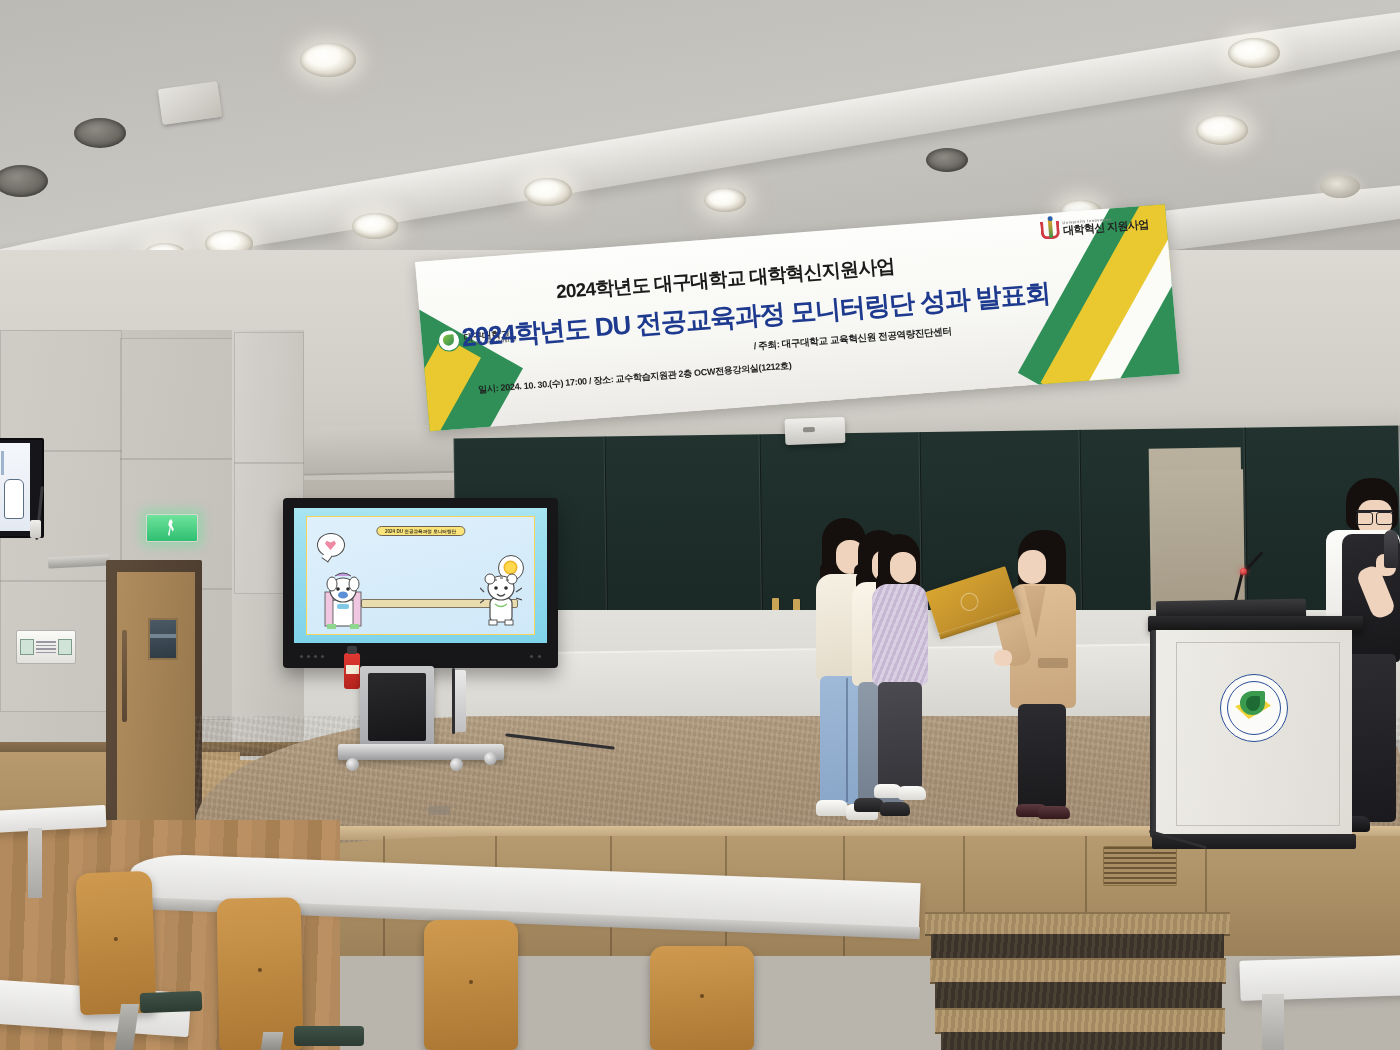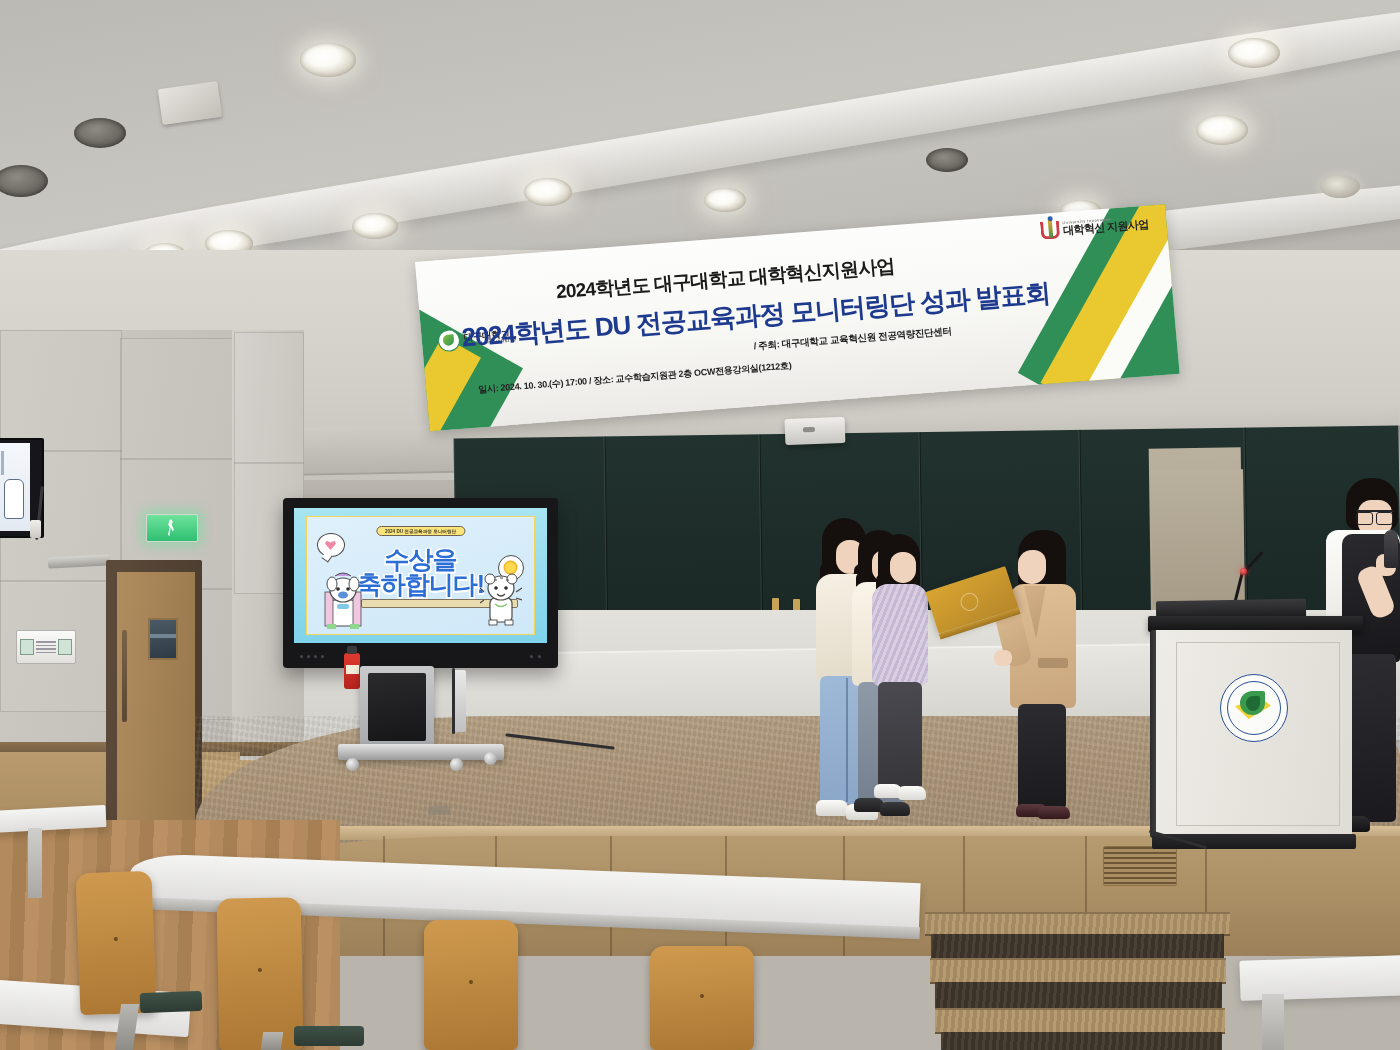--- a/index.html
+++ b/index.html
@@ -469,24 +469,20 @@
     <div class="vent" style="left:90px;top:32px;width:50px;height:46px;"></div>
     <div class="vent" style="left:410px;top:48px;width:62px;height:40px;"></div>
     <div class="vent" style="left:908px;top:10px;width:72px;height:38px;"></div>
   </div>
 
   <div class="tvcart">
     <div class="tv-frame">
       <div class="tv-screen">
         <div class="slide-inner">
           <div class="slide-badge">2024 DU 전공교육과정 모니터링단</div>
-          <div class="slide-title">
-            <div>수상을</div>
-            <div>축하합니다!</div>
-          </div>
           <div class="slide-bar"></div>
 
           <div class="heart-bubble">
             <div class="heart"></div>
           </div>
           <div class="sun-bubble">
             <div class="sun"></div>
           </div>
 
           <svg class="mascot-dog" viewBox="0 0 44 64">

